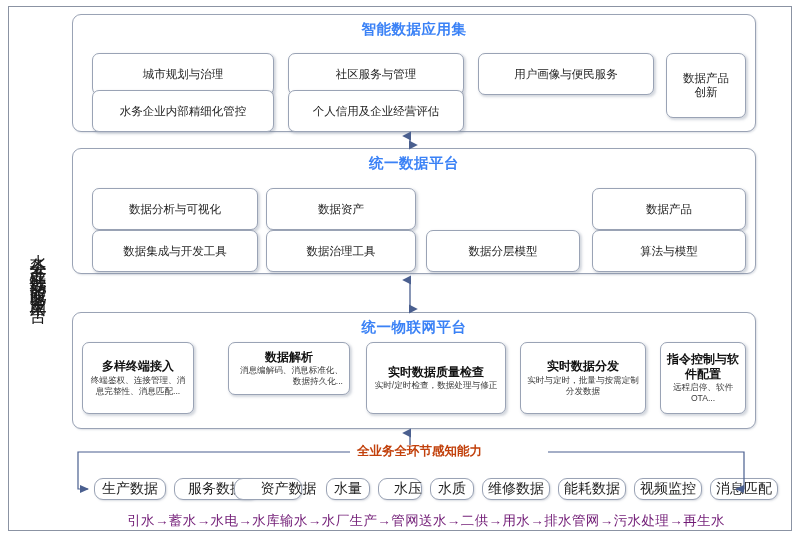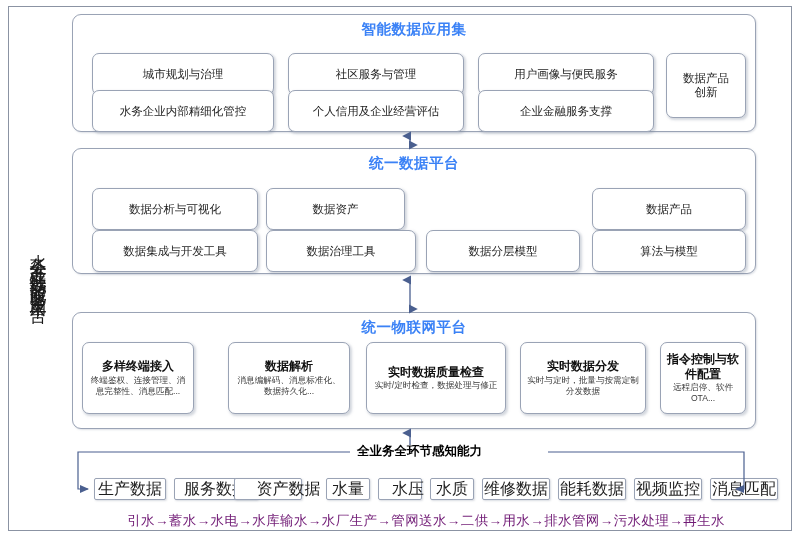--- a/index.html
+++ b/index.html
@@ -95,37 +95,37 @@
     line-height: 1.28;
     margin-top: 1px;
     padding: 0 3px;
   }
 
   
   .tag {
     position: absolute;
     height: 22px;
     border: 1px solid #9aa3b5;
-    border-radius: 2px;
+    border-radius: 9px;
     background: #fff;
     box-shadow: 1px 1px 2px rgba(130,140,160,0.3);
     display: flex;
     align-items: center;
     justify-content: center;
-    font-size: 16px;
+    font-size: 14px;
     color: #1d1d1d;
     white-space: nowrap;
   }
 
   
   .perception-label {
     position: absolute;
     font-size: 12.5px;
     font-weight: bold;
-    color: #000000;
+    color: #c2410c;
     white-space: nowrap;
   }
 
   
   .flow {
     position: absolute;
     left: 66px; top: 512px;
     width: 720px;
     text-align: center;
     font-size: 13.5px;
@@ -156,50 +156,49 @@
   <div class="panel" style="left:72px; top:14px; width:684px; height:118px;">
     <div class="panel-title">智能数据应用集</div>
   </div>
 
   <div class="box" style="left:92px; top:53px; width:182px; height:28px;">城市规划与治理</div>
   <div class="box" style="left:288px; top:53px; width:176px; height:28px;">社区服务与管理</div>
   <div class="box" style="left:478px; top:53px; width:176px; height:28px;">用户画像与便民服务</div>
 
   <div class="box" style="left:92px; top:90px; width:182px; height:28px;">水务企业内部精细化管控</div>
   <div class="box" style="left:288px; top:90px; width:176px; height:28px;">个人信用及企业经营评估</div>
-  <div class="box" style="left:478px; top:90px; width:176px; height:28px;">企业金融服务支撑</div>
 
   <div class="box two-line" style="left:666px; top:53px; width:80px; height:65px;">
     <div>数据产品</div>
     <div>创新</div>
   </div>
 
   <div class="panel" style="left:72px; top:148px; width:684px; height:126px;">
     <div class="panel-title">统一数据平台</div>
   </div>
 
   <div class="box" style="left:92px; top:188px; width:166px; height:30px;">数据分析与可视化</div>
-  <div class="box" style="left:266px; top:188px; width:139px; height:30px;font-family:Liberation Serif, serif;">数据资产</div>
+  <div class="box" style="left:266px; top:188px; width:150px; height:30px;font-family:Liberation Serif, serif;">数据资产</div>
   <div class="box" style="left:592px; top:188px; width:154px; height:30px;">数据产品</div>
 
   <div class="box" style="left:92px; top:230px; width:166px; height:30px;">数据集成与开发工具</div>
   <div class="box" style="left:266px; top:230px; width:150px; height:30px;">数据治理工具</div>
   <div class="box" style="left:426px; top:230px; width:154px; height:30px;">数据分层模型</div>
   <div class="box" style="left:592px; top:230px; width:154px; height:30px;">算法与模型</div>
 
   <div class="panel" style="left:72px; top:312px; width:684px; height:117px;">
     <div class="panel-title">统一物联网平台</div>
   </div>
 
   <div class="box" style="left:82px; top:342px; width:112px; height:72px;">
     <div class="cap-head">多样终端接入</div>
     <div class="cap-desc">终端鉴权、连接管理、消息完整性、消息匹配...</div>
   </div>
 
-  <div class="box" style="left:228px; top:342px; width:122px; height:72px;">
+  <div class="box" style="left:228px; top:342px; width:122px; height:53px;text-align:right;">
     <div class="cap-head">数据解析</div>
     <div class="cap-desc">消息编解码、消息标准化、数据持久化...</div>
   </div>
 
   <div class="box" style="left:366px; top:342px; width:140px; height:72px;">
     <div class="cap-head">实时数据质量检查</div>
     <div class="cap-desc">实时/定时检查，数据处理与修正</div>
   </div>
 
   <div class="box" style="left:520px; top:342px; width:126px; height:72px;">

